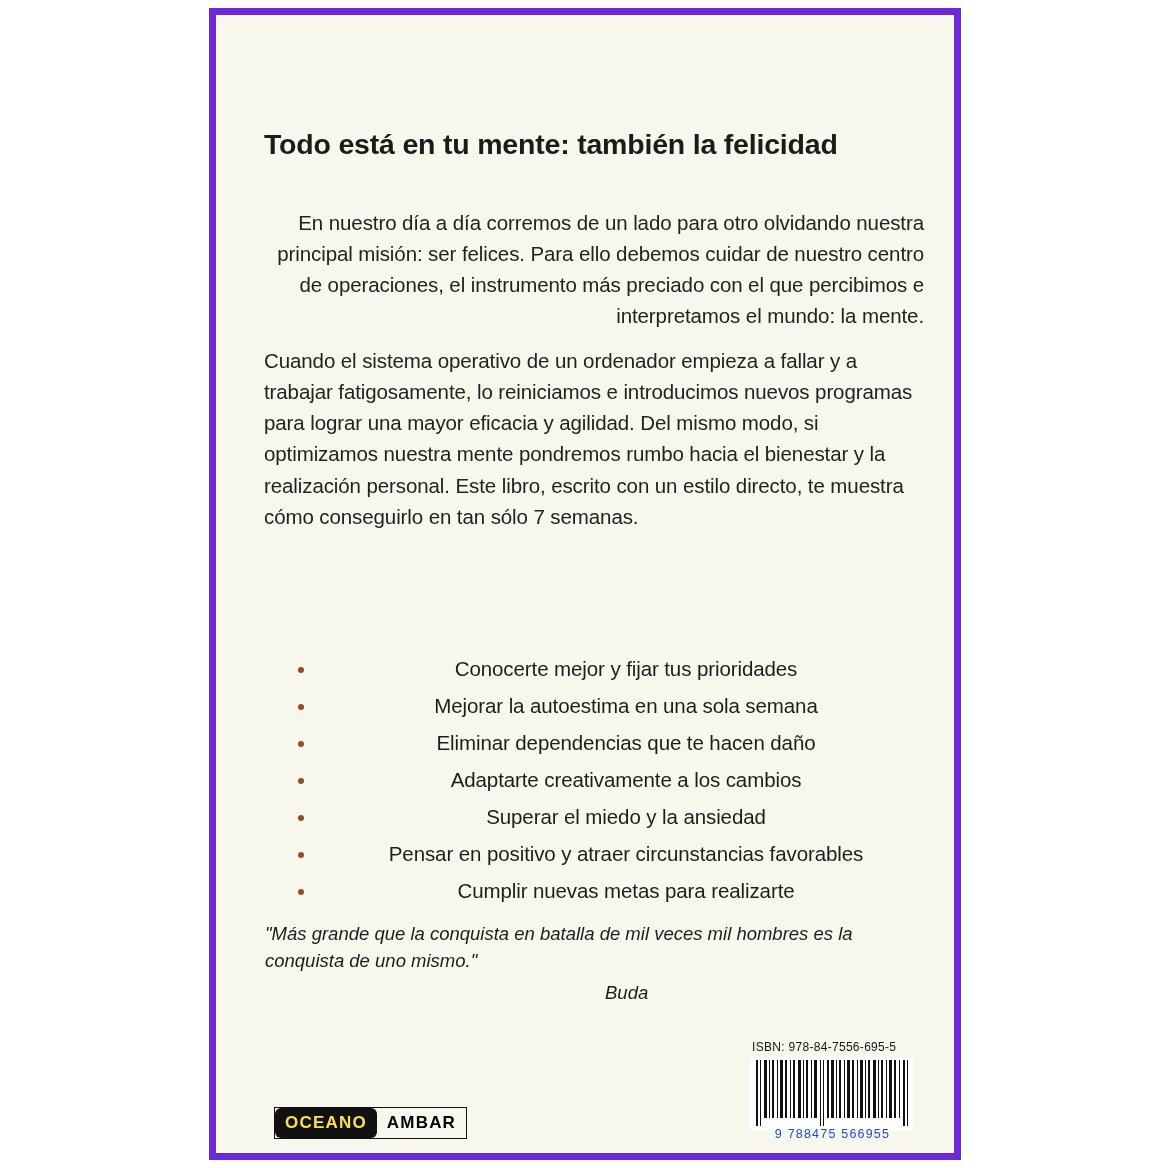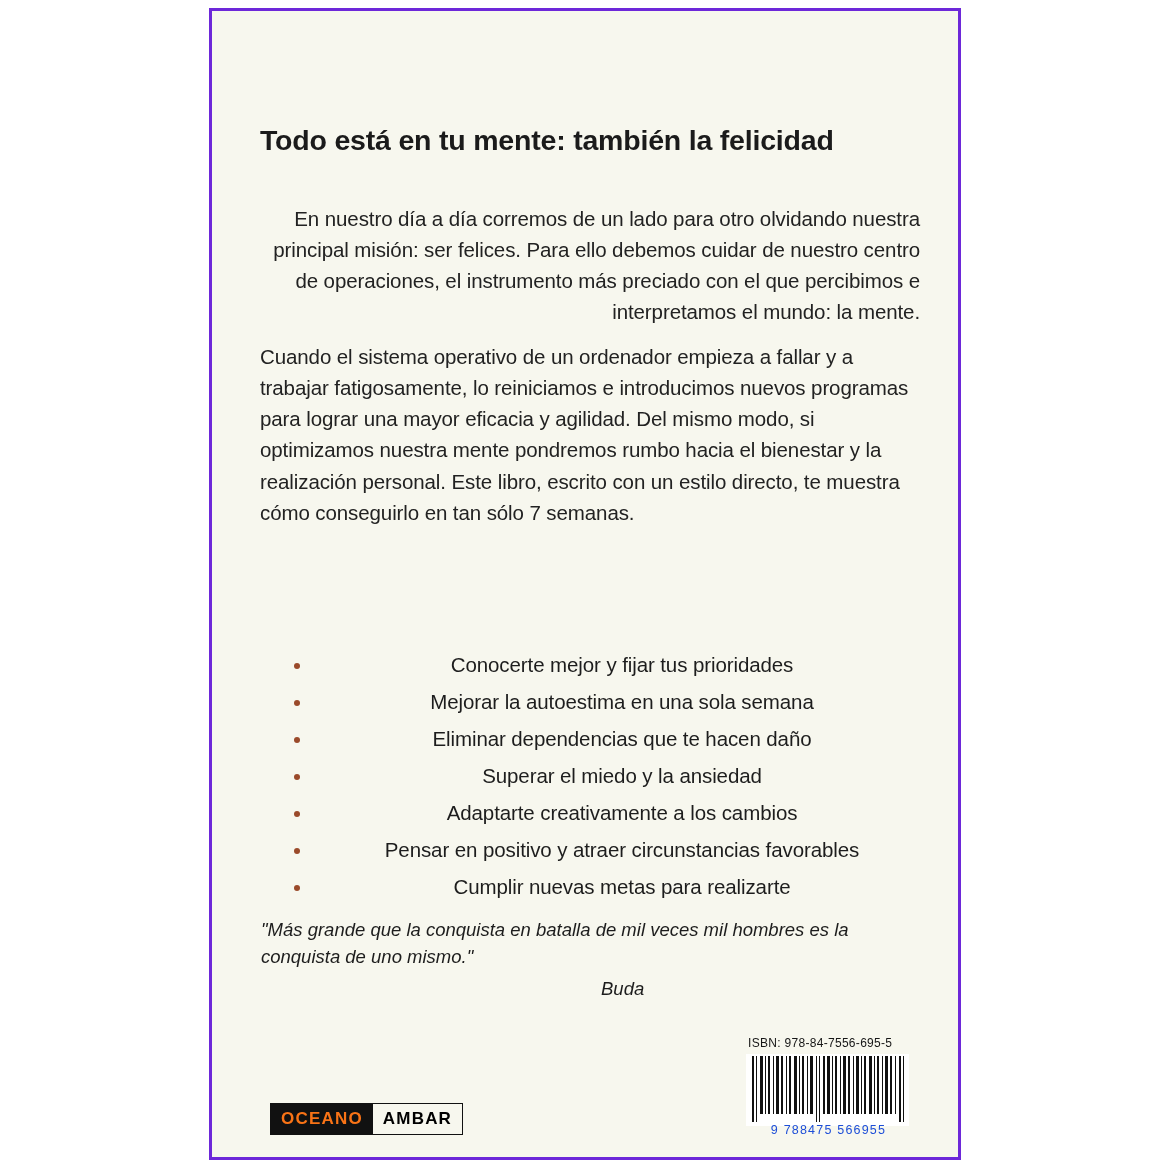--- a/index.html
+++ b/index.html
@@ -17,21 +17,21 @@
     background: #ffffff;
     overflow: hidden;
   }
   .book-frame {
     position: absolute;
     left: 209px;
     top: 8px;
     width: 752px;
     height: 1152px;
     background: #f7f7ee;
-    border: 3px solid #6d28d9;
+    border: 7px solid #6d28d9;
     box-sizing: border-box;
   }
   .content {
     position: absolute;
     left: 48px;
     top: 0;
     width: 660px;
     height: 100%;
   }
   .title {
@@ -141,27 +141,28 @@
     position: absolute;
     left: 10px;
     top: 1092px;
     height: 30px;
     display: flex;
     align-items: stretch;
     border: 1.5px solid #111;
   }
   .logo .oceano {
     background: #111111;
-    color: #f97316;
+    color: #fde047;
     font-weight: bold;
     font-size: 17px;
     letter-spacing: 1.2px;
     padding: 0 10px;
     display: flex;
     align-items: center;
+    border-radius: 6px;
   }
   .logo .ambar {
     background: #f7f7ee;
     color: #000000;
     font-weight: bold;
     font-size: 17px;
     letter-spacing: 1.2px;
     padding: 0 10px;
     display: flex;
     align-items: center;
@@ -176,22 +177,22 @@
 
       <div class="title">Todo está en tu mente: también la felicidad</div>
 
       <div class="para p1">En nuestro día a día corremos de un lado para otro olvidando nuestra principal misión: ser felices. Para ello debemos cuidar de nuestro centro de operaciones, el instrumento más preciado con el que percibimos e interpretamos el mundo: la mente.</div>
       <div class="para p2">Cuando el sistema operativo de un ordenador empieza a fallar y a trabajar fatigosamente, lo reiniciamos e introducimos nuevos programas para lograr una mayor eficacia y agilidad. Del mismo modo, si optimizamos nuestra mente pondremos rumbo hacia el bienestar y la realización personal. Este libro, escrito con un estilo directo, te muestra cómo conseguirlo en tan sólo 7 semanas.</div>
 
       <ul class="bullets">
         <li><span class="dot"></span><span>Conocerte mejor y fijar tus prioridades</span></li>
         <li><span class="dot"></span><span>Mejorar la autoestima en una sola semana</span></li>
         <li><span class="dot"></span><span>Eliminar dependencias que te hacen daño</span></li>
+        <li><span class="dot"></span><span>Adaptarte creativamente a los cambios</span></li>
         <li><span class="dot"></span><span>Superar el miedo y la ansiedad</span></li>
-        <li><span class="dot"></span><span>Adaptarte creativamente a los cambios</span></li>
         <li><span class="dot"></span><span>Pensar en positivo y atraer circunstancias favorables</span></li>
         <li><span class="dot"></span><span>Cumplir nuevas metas para realizarte</span></li>
       </ul>
 
       <div class="quote">
         <span>"Más grande que la conquista en batalla de mil veces mil hombres es la conquista de uno mismo."</span>
         <span class="attrib">Buda</span>
       </div>
 
       <div class="isbn-text">ISBN: 978-84-7556-695-5</div>

